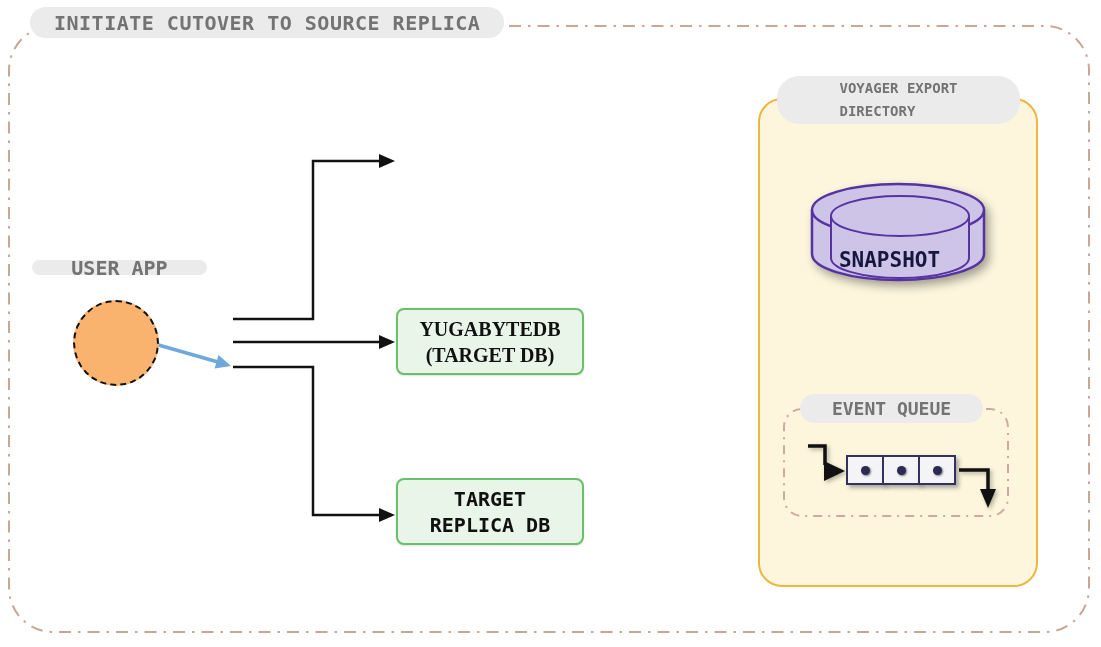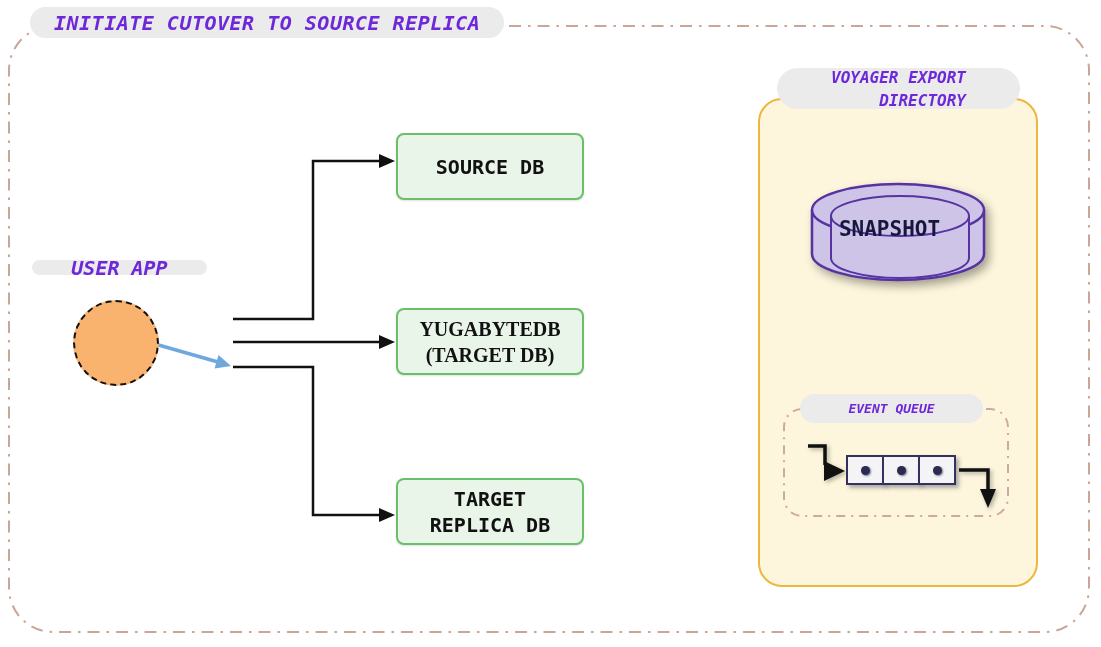--- a/index.html
+++ b/index.html
@@ -5,28 +5,28 @@
   html,body{margin:0;padding:0;background:#ffffff;}
   .canvas{
     position:relative;width:1101px;height:647px;background:#ffffff;overflow:hidden;
     font-family:"DejaVu Sans Mono","Liberation Mono",monospace;
   }
   svg.layer{position:absolute;left:0;top:0;width:1101px;height:647px;pointer-events:none;}
   .layer-under{z-index:1;}
   .layer-over{z-index:3;}
 
   .pill{
-    position:absolute;background:#ebebeb;color:#6d28d9;font-weight:bold;
-    display:flex;align-items:center;justify-content:center;text-align:right;
-    white-space:pre-line;z-index:4;font-style:italic;
+    position:absolute;background:#ebebeb;color:#737373;font-weight:bold;
+    display:flex;align-items:center;justify-content:center;text-align:left;
+    white-space:pre-line;z-index:4;
   }
   .title-pill{left:30px;top:7px;height:31px;padding:0 24px;font-size:20px;border-radius:16px;letter-spacing:.5px;}
   .userapp-pill{left:32px;top:260px;width:175px;height:15px;font-size:20px;border-radius:17px;}
-  .voyager-pill{left:777px;top:68px;width:243px;height:41px;font-size:16px;line-height:23px;border-radius:22px;}
-  .eq-pill{left:800px;top:394px;width:183px;height:29px;font-size:13px;border-radius:15px;}
+  .voyager-pill{left:777px;top:76px;width:243px;height:48px;font-size:14px;line-height:23px;border-radius:22px;}
+  .eq-pill{left:800px;top:394px;width:183px;height:29px;font-size:18px;border-radius:15px;}
 
   .user-circle{
     position:absolute;left:73px;top:300px;width:86px;height:86px;border-radius:50%;
     background:#fab36e;border:2.5px dashed #111;box-sizing:border-box;z-index:2;
   }
 
   .db-box{
     position:absolute;left:396px;width:188px;height:67px;box-sizing:border-box;
     background:#eaf5e9;border:2px solid #6abf69;border-radius:8px;
     display:flex;align-items:center;justify-content:center;text-align:center;
@@ -36,21 +36,21 @@
   .db-source{top:133px;}
   .db-target{top:308px;font-family:Liberation Serif, serif;}
   .db-replica{top:478px;}
 
   .voyager-panel{
     position:absolute;left:758px;top:98px;width:280px;height:489px;box-sizing:border-box;
     background:#fdf6dd;border:2px solid #ecb73c;border-radius:24px;z-index:2;
   }
 
   .snapshot-label{
-    position:absolute;left:812px;top:217px;width:155px;text-align:center;
+    position:absolute;left:812px;top:248px;width:155px;text-align:center;
     font-size:21px;font-weight:bold;color:#17173d;z-index:4;
   }
 
   .queue-cells{position:absolute;left:846px;top:455px;display:flex;z-index:4;}
   .queue-cell{
     width:38px;height:30px;box-sizing:border-box;background:#f4f4f6;border:2px solid #32325c;
     margin-right:-2px;display:flex;align-items:center;justify-content:center;
     box-shadow:3px 3px 4px rgba(30,30,60,.35);
   }
   .queue-dot{width:9px;height:9px;border-radius:50%;background:#2b2b52;box-shadow:1px 1px 2px rgba(30,30,60,.6);}
@@ -74,21 +74,20 @@
 
     <line x1="155" y1="344" x2="218" y2="362" stroke="#6fa8dc" stroke-width="3.5"></line>
     <polygon points="231,366 214.6,368.5 218.5,355.1" fill="#6fa8dc"></polygon>
   </svg>
 
   <div class="pill title-pill">INITIATE CUTOVER TO SOURCE REPLICA</div>
 
   <div class="pill userapp-pill">USER APP</div>
   <div class="user-circle"></div>
 
-  <div class="db-box db-source">SOURCE DB</div>
   <div class="db-box db-target">YUGABYTEDB
 (TARGET DB)</div>
   <div class="db-box db-replica">TARGET
 REPLICA DB</div>
 
   <div class="voyager-panel"></div>
   <div class="pill voyager-pill">VOYAGER EXPORT
 DIRECTORY</div>
 
   <svg class="layer layer-over">

